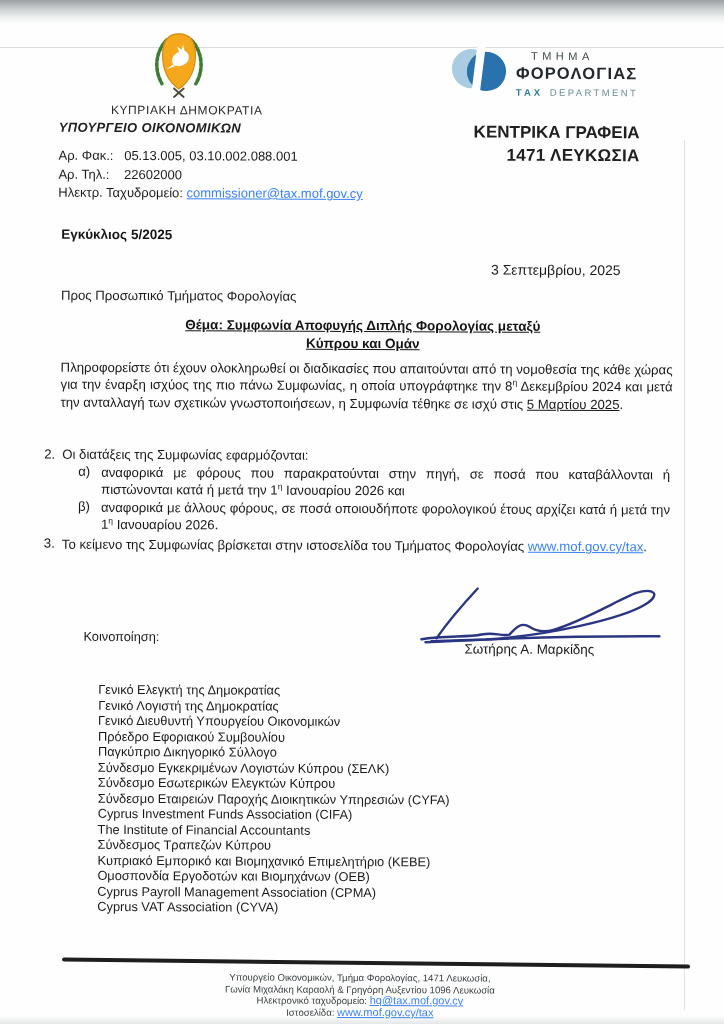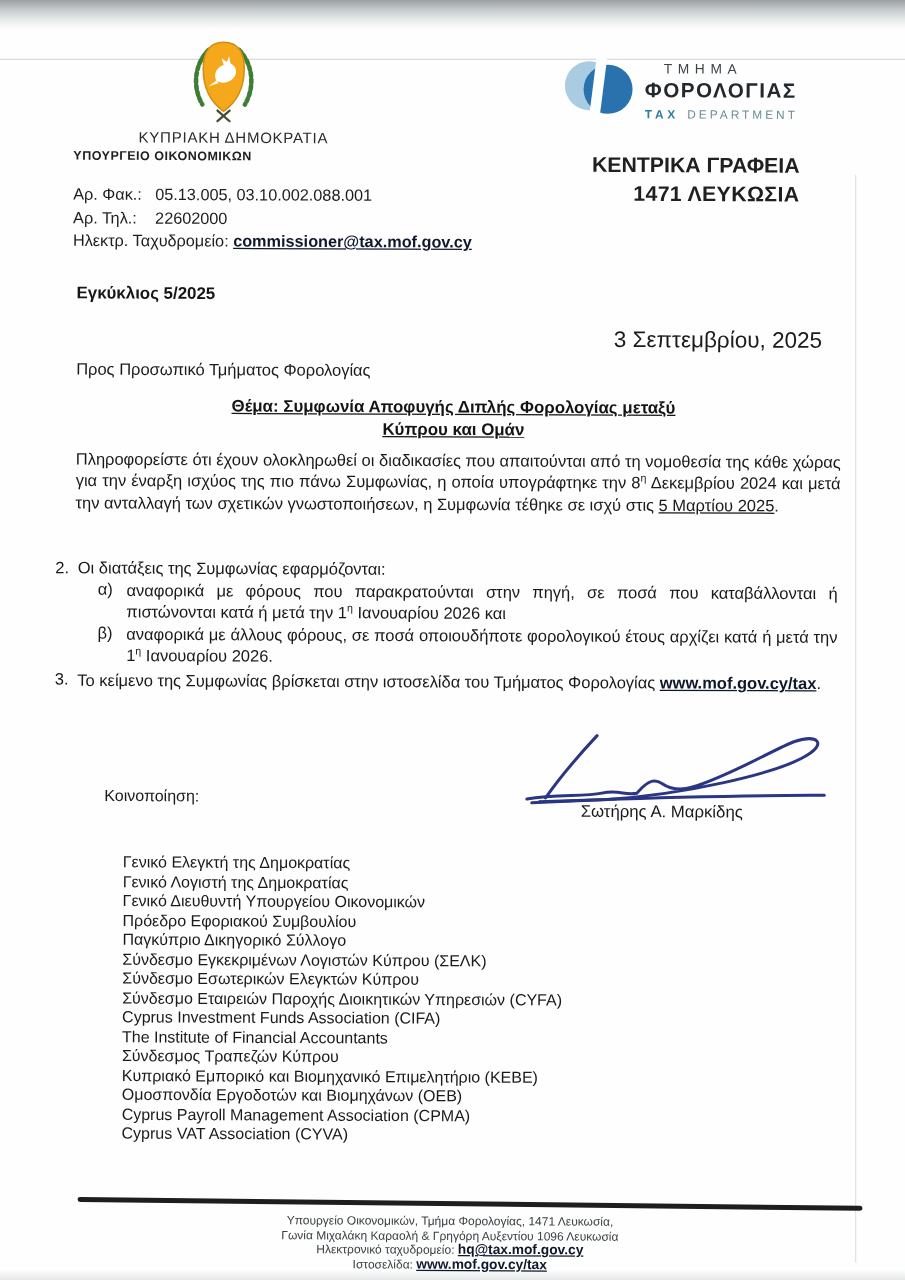--- a/index.html
+++ b/index.html
@@ -12,40 +12,40 @@
     background:linear-gradient(to bottom,#9aa0a3 0%,#c9cdcf 35%,#eceeee 70%,#fefefe 100%);}
   .scan-faint-line{position:absolute;left:0;top:47px;width:724px;height:1px;background:#dadcdd;}
   .scan-right-line{position:absolute;left:684px;top:140px;width:1px;height:870px;background:rgba(150,160,165,0.28);}
   .scan-bottom{position:absolute;left:0;top:1016px;width:724px;height:8px;
     background:linear-gradient(to bottom,#fefefe,#e4e6e7);}
   .content{position:absolute;left:0;top:0;width:724px;height:1024px;transform:rotate(0.25deg);transform-origin:50% 50%;}
 
   .emblem{position:absolute;left:146px;top:31px;width:62px;height:68px;}
   .republic{position:absolute;left:100px;top:104px;width:170px;text-align:center;
     font-size:12px;letter-spacing:0.6px;color:#2a2a2c;}
-  .ministry{position:absolute;left:57px;top:121px;font-size:10px;font-weight:bold;letter-spacing:0.4px;color:#202022;}
+  .ministry{position:absolute;left:57px;top:121px;font-size:13px;font-weight:bold;letter-spacing:0.4px;color:#202022;font-style:italic;}
 
   .tax-logo{position:absolute;left:450px;top:37px;width:56px;height:66px;}
   .tax-logo-text{position:absolute;left:514px;top:49px;width:170px;}
   .tl-1{font-size:11px;letter-spacing:4.5px;color:#3c4449;margin:0 0 2px 15px;}
   .tl-2{font-size:16.5px;font-weight:bold;letter-spacing:1.2px;color:#23282c;margin:0;}
   .tl-3{font-size:9.5px;margin-top:4px;}
   .tl-3 .tax{font-weight:bold;letter-spacing:3px;color:#2c7da0;}
   .tl-3 .dept{letter-spacing:2.4px;color:#6b8d98;margin-left:4px;}
 
   .office{position:absolute;left:452px;top:122px;width:186px;text-align:right;
     font-size:17px;font-weight:bold;color:#202022;}
   .office .l2{margin-top:3px;letter-spacing:0.3px;}
 
   .meta{position:absolute;left:57px;top:148px;font-size:13px;line-height:18.5px;color:#1d1d1f;}
   .meta .lbl{display:inline-block;min-width:62px;}
-  .doc-link{color:#0f172a;text-decoration:underline;cursor:pointer;font-weight:bold;}
+  .doc-link{color:#3b82f6;text-decoration:underline;cursor:pointer;}
 
   .circular{position:absolute;left:60px;top:228px;font-size:13.5px;font-weight:bold;color:#161618;}
-  .date-line{position:absolute;left:490px;top:261px;font-size:18px;color:#1b1b1d;}
+  .date-line{position:absolute;left:490px;top:261px;font-size:14px;color:#1b1b1d;}
   .to-line{position:absolute;left:60px;top:289px;font-size:13.2px;color:#1b1b1d;}
 
   .subject{position:absolute;left:0;top:317px;width:724px;text-align:center;
     font-size:13.5px;font-weight:bold;line-height:18px;color:#141416;}
   .subject .uline{text-decoration:underline;}
 
   .para{font-size:13.2px;line-height:17.4px;text-align:justify;color:#19191b;}
   .para1{position:absolute;left:60px;top:360px;width:612px;}
 
   .num-item{position:absolute;font-size:13.2px;color:#19191b;}

